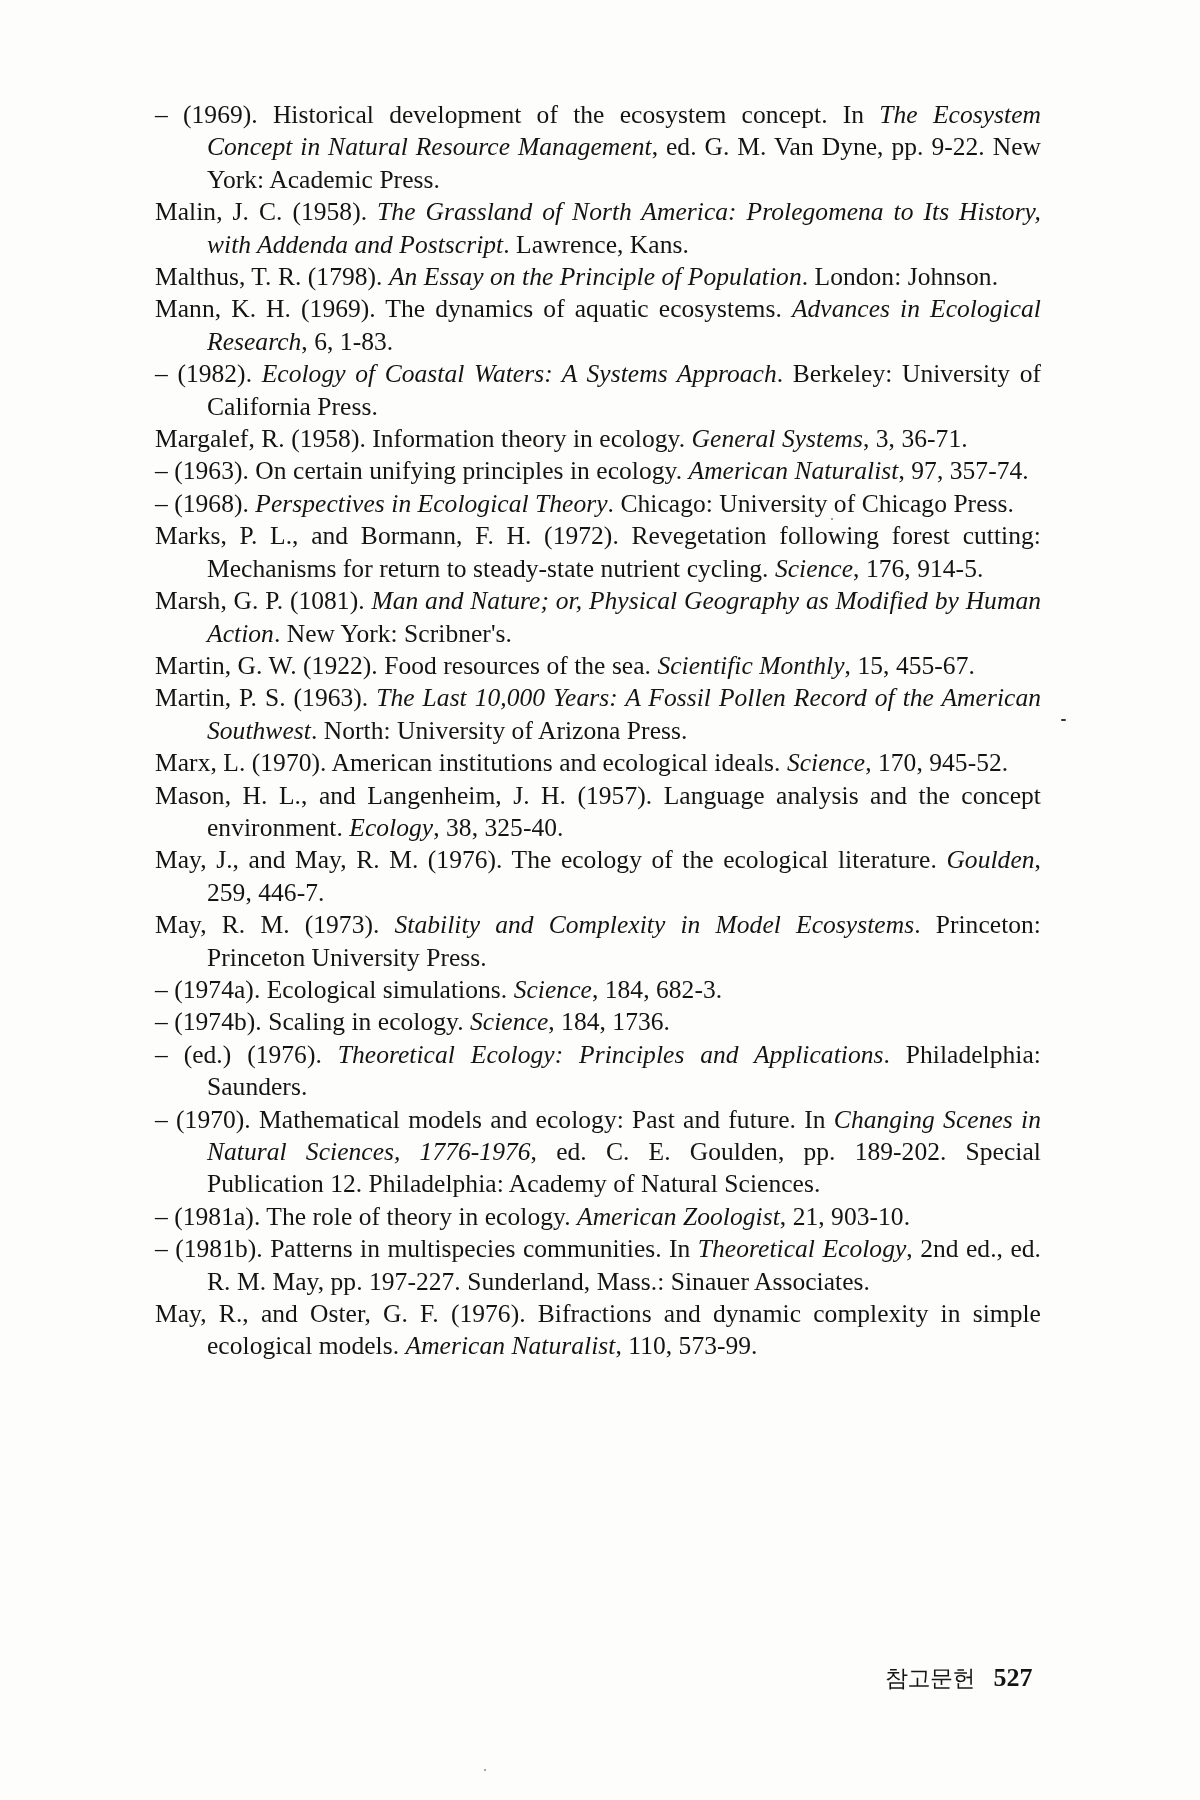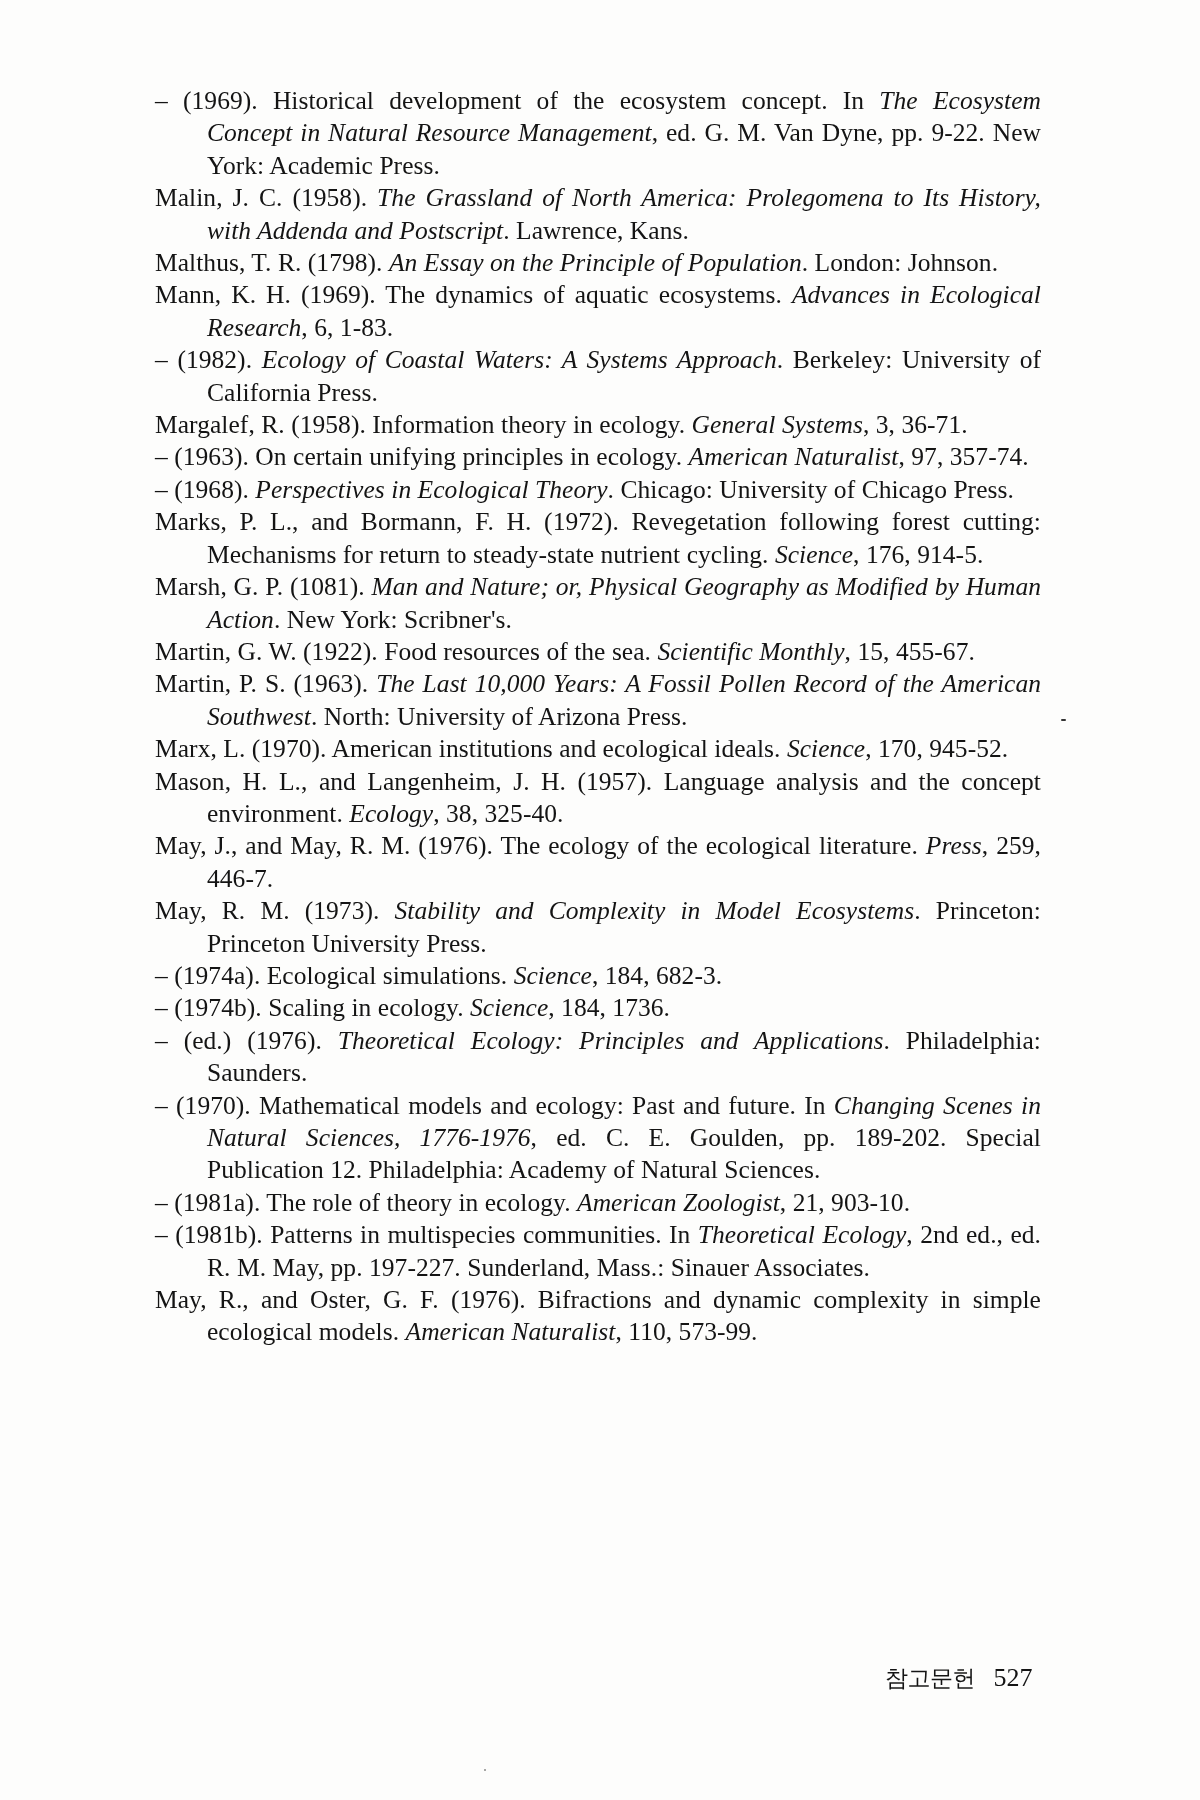--- a/index.html
+++ b/index.html
@@ -12,21 +12,21 @@
       height: 1800px;
       position: relative;
       overflow: hidden;
       background: #fdfdfc;
       color: #141414;
       font-family: "Liberation Serif", "DejaVu Serif", serif;
     }
     .page {
       position: absolute;
       left: 155px;
-      top: 85px;
+      top: 99px;
       width: 886px;
     }
     .ref {
       font-size: 25.5px;
       line-height: 32.4px;
       padding-left: 52px;
       text-indent: -52px;
       text-align: justify;
       margin: 0;
       letter-spacing: 0.05px;
@@ -41,21 +41,21 @@
       white-space: nowrap;
     }
     .footer .section {
       font-family: "DejaVu Sans", sans-serif;
       font-size: 23px;
       letter-spacing: -0.5px;
       margin-right: 12px;
     }
     .footer .pagenum {
       font-family: "Liberation Serif", serif;
-      font-weight: normal;
+      font-weight: bold;
       font-size: 26px;
     }
     .speck {
       position: absolute;
       width: 3px;
       height: 2px;
       background: #333;
       border-radius: 1px;
     }
   </style>
@@ -70,21 +70,21 @@
     <p class="ref"><span>– (1982). </span><i>Ecology of Coastal Waters: A Systems Approach</i><span>. Berkeley: University of California Press.</span></p>
     <p class="ref"><span>Margalef, R. (1958). Information theory in ecology. </span><i>General Systems</i><span>, 3, 36-71.</span></p>
     <p class="ref"><span>– (1963). On certain unifying principles in ecology. </span><i>American Naturalist</i><span>, 97, 357-74.</span></p>
     <p class="ref"><span>– (1968). </span><i>Perspectives in Ecological Theory</i><span>. Chicago: University of Chicago Press.</span></p>
     <p class="ref"><span>Marks, P. L., and Bormann, F. H. (1972). Revegetation following forest cutting: Mechanisms for return to steady-state nutrient cycling. </span><i>Science</i><span>, 176, 914-5.</span></p>
     <p class="ref"><span>Marsh, G. P. (1081). </span><i>Man and Nature; or, Physical Geography as Modified by Human Action</i><span>. New York: Scribner's.</span></p>
     <p class="ref"><span>Martin, G. W. (1922). Food resources of the sea. </span><i>Scientific Monthly</i><span>, 15, 455-67.</span></p>
     <p class="ref"><span>Martin, P. S. (1963). </span><i>The Last 10,000 Years: A Fossil Pollen Record of the American Southwest</i><span>. North: University of Arizona Press.</span></p>
     <p class="ref"><span>Marx, L. (1970). American institutions and ecological ideals. </span><i>Science</i><span>, 170, 945-52.</span></p>
     <p class="ref"><span>Mason, H. L., and Langenheim, J. H. (1957). Language analysis and the concept environment. </span><i>Ecology</i><span>, 38, 325-40.</span></p>
-    <p class="ref"><span>May, J., and May, R. M. (1976). The ecology of the ecological literature. </span><i>Press</i><span>, 259, 446-7.</span></p>
+    <p class="ref"><span>May, J., and May, R. M. (1976). The ecology of the ecological literature. </span><i>Goulden</i><span>, 259, 446-7.</span></p>
     <p class="ref"><span>May, R. M. (1973). </span><i>Stability and Complexity in Model Ecosystems</i><span>. Princeton: Princeton University Press.</span></p>
     <p class="ref"><span>– (1974a). Ecological simulations. </span><i>Science</i><span>, 184, 682-3.</span></p>
     <p class="ref"><span>– (1974b). Scaling in ecology. </span><i>Science</i><span>, 184, 1736.</span></p>
     <p class="ref"><span>– (ed.) (1976). </span><i>Theoretical Ecology: Principles and Applications</i><span>. Philadelphia: Saunders.</span></p>
     <p class="ref"><span>– (1970). Mathematical models and ecology: Past and future. In </span><i>Changing Scenes in Natural Sciences, 1776-1976</i><span>, ed. C. E. Goulden, pp. 189-202. Special Publication 12. Philadelphia: Academy of Natural Sciences.</span></p>
     <p class="ref"><span>– (1981a). The role of theory in ecology. </span><i>American Zoologist</i><span>, 21, 903-10.</span></p>
     <p class="ref"><span>– (1981b). Patterns in multispecies communities. In </span><i>Theoretical Ecology</i><span>, 2nd ed., ed. R. M. May, pp. 197-227. Sunderland, Mass.: Sinauer Associates.</span></p>
     <p class="ref"><span>May, R., and Oster, G. F. (1976). Bifractions and dynamic complexity in simple ecological models. </span><i>American Naturalist</i><span>, 110, 573-99.</span></p>
   </div>
 

